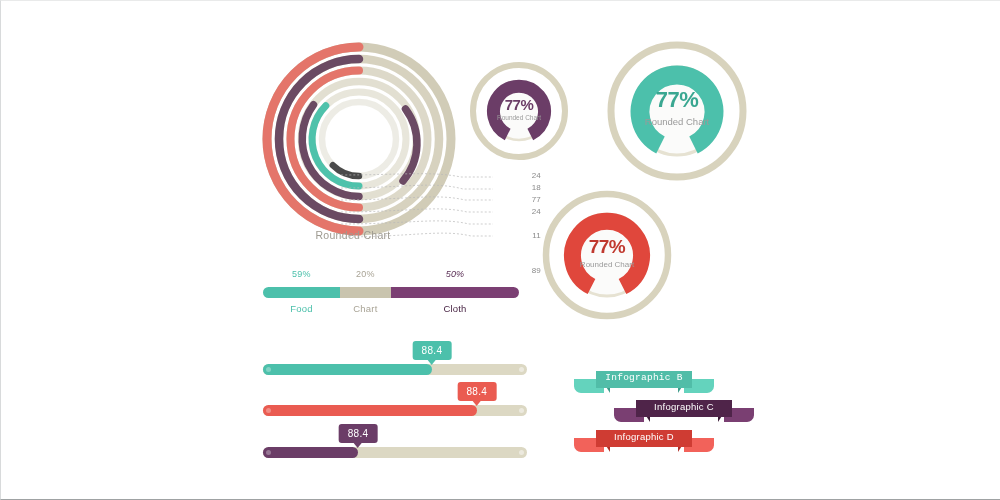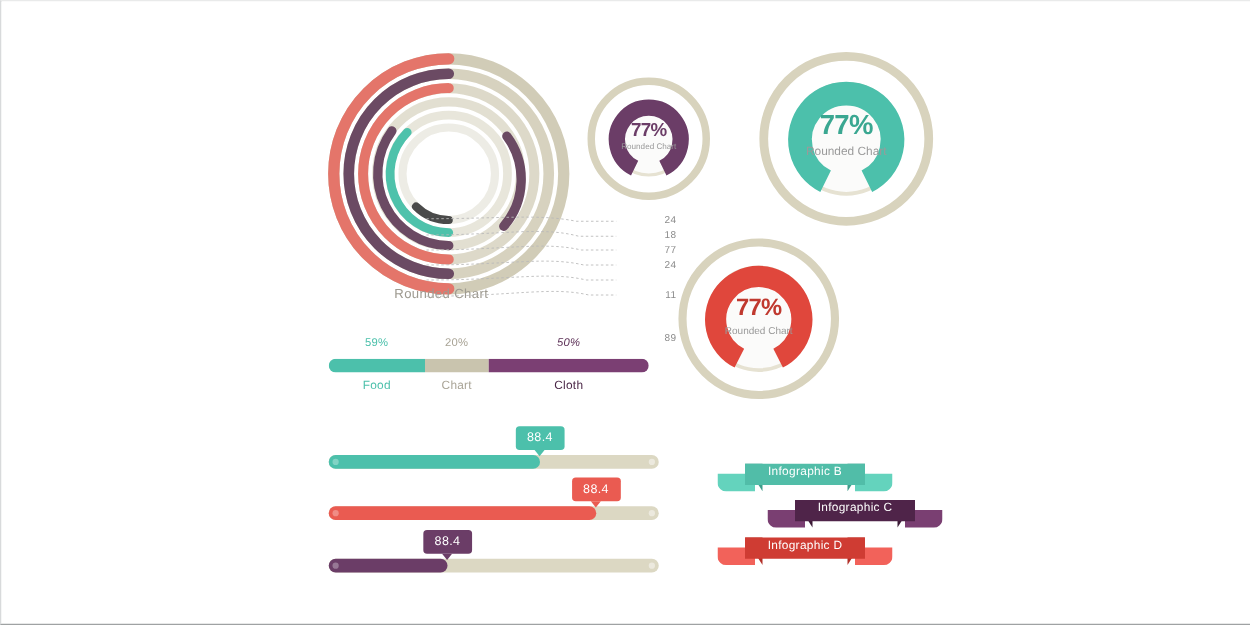--- a/index.html
+++ b/index.html
@@ -300,21 +300,21 @@
     <div class="pbar-fill" style="width:36%; background:#6b3d67;">
       <span class="pbar-knob-l"></span>
     </div>
     <span class="pbar-knob-r" style="right:3px;"></span>
     <div class="pbar-bubble" style="left:36%; background:#6b3d67; color:#6b3d67;">
       <span style="color:#ffffff;">88.4</span>
     </div>
   </div>
 
 
-  <div class="ribbon" style="left:573px; top:368px;">
+  <div class="ribbon" style="left:573px; top:368px;font-family:Liberation Mono, monospace;">
     <svg width="140" height="30" viewBox="0 0 140 30">
       <path d="M 0 10 h 30 v 14 H 8 A 7 7 0 0 1 0 17 Z" fill="#64d3bd"></path>
       <path d="M 140 10 h -30 v 14 h 22 A 7 7 0 0 0 140 17 Z" fill="#64d3bd"></path>
       <path d="M 22 2 h 14 v 22 Z" fill="#3e9d8b"></path>
       <path d="M 118 2 h -14 v 22 Z" fill="#3e9d8b"></path>
       <rect x="22" y="2" width="96" height="17" fill="#51bda8"></rect>
     </svg>
     <div class="ribbon-text">Infographic B</div>
   </div>
 

